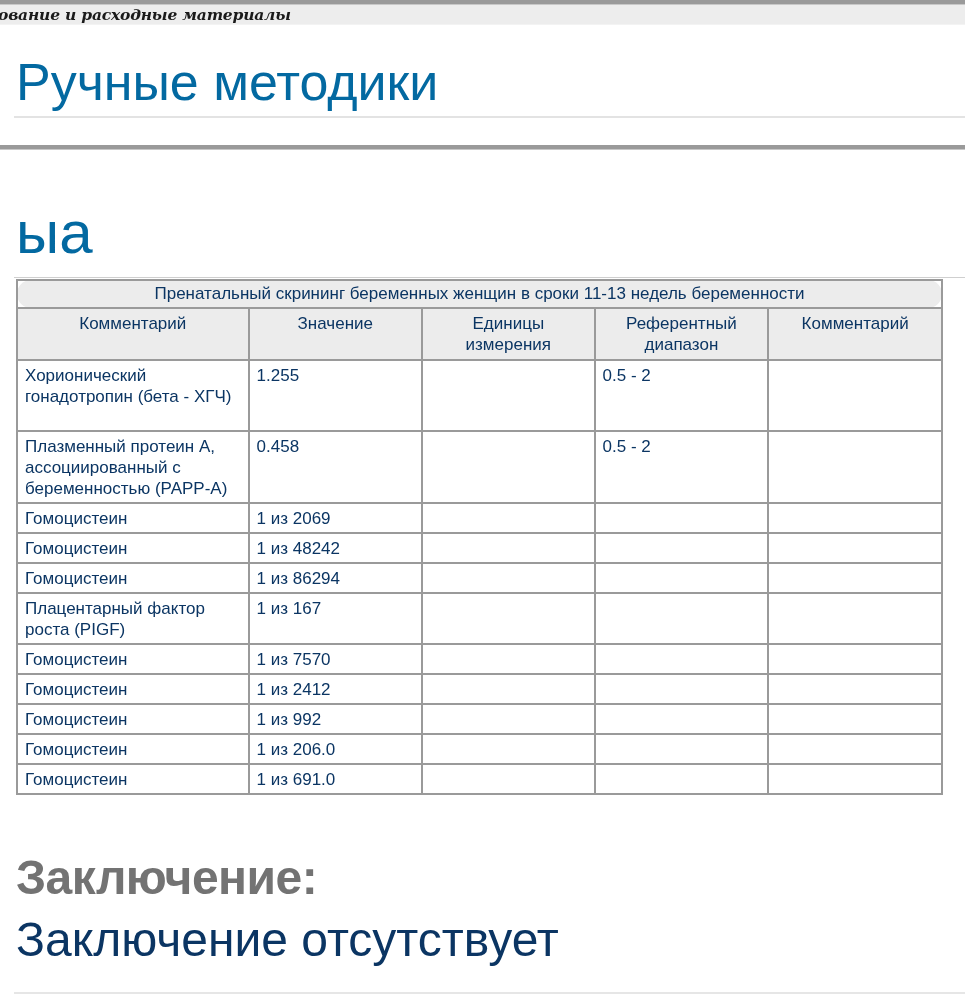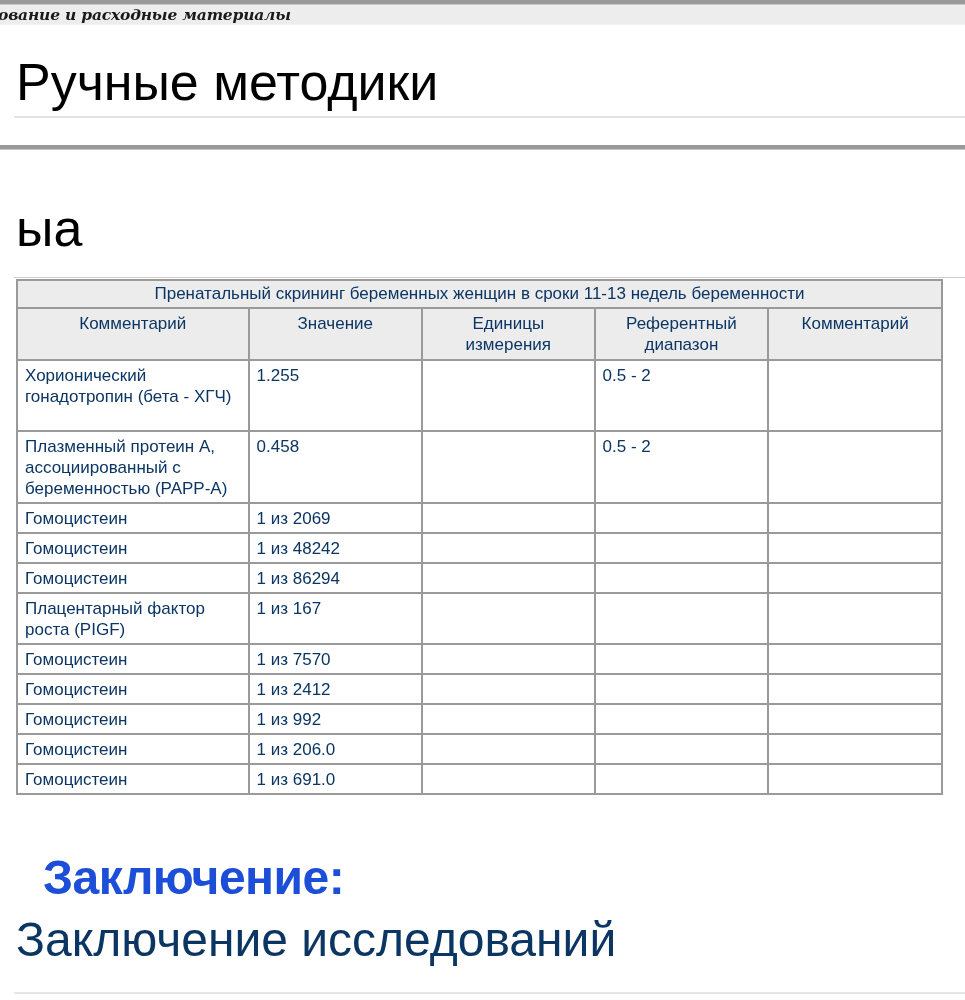--- a/index.html
+++ b/index.html
@@ -3,51 +3,51 @@
   <meta charset="utf-8">
   <style>
     html, body { margin: 0; padding: 0; background: #ffffff; }
     body { width: 965px; height: 1000px; overflow: hidden; position: relative; font-family: "Liberation Sans", sans-serif; color: #0b3563; }
 
     .band { position: absolute; left: 0; width: 965px; }
     .band .topline { height: 4px; background: #9a9a9a; border-bottom: 1px solid #c8c8c8; }
     .band .bar { height: 19px; background: #ededed; border-bottom: 1px solid #f3f3f3; }
     .band .bar span { display: block; font-family: "DejaVu Serif", serif; font-style: italic; font-weight: bold; font-size: 15.5px; color: #1a1a1a; line-height: 19px; white-space: nowrap; margin-left: -2px; letter-spacing: -0.2px; }
 
-    .title { position: absolute; left: 16px; font-family: "Liberation Sans", sans-serif; font-weight: normal; color: #000000; white-space: nowrap; }
+    .title { position: absolute; left: 16px; font-family: "Liberation Sans", sans-serif; font-weight: normal; color: #0369a1; white-space: nowrap; }
     .hr { position: absolute; left: 14px; right: 0; height: 2px; background: #e3e3e3; }
 
     table.results { position: absolute; left: 16px; top: 279px; width: 927px; border-collapse: collapse; font-family: "Liberation Sans", sans-serif; font-size: 17px; color: #0b3563; }
     table.results td, table.results th { border: 2px solid #9a9a9a; vertical-align: top; font-weight: normal; }
     table.results .caption-cell { background: #ececec; text-align: center; height: 26px; padding: 0; line-height: 26px; }
     table.results th { background: #ececec; text-align: center; padding: 4px 6px; line-height: 21px; height: 42px; box-sizing: border-box; }
-    table.results td { padding: 4px 7px 3px 7px; line-height: 21px; background: #fff; }
+    table.results td { padding: 4px 7px 3px 7px; line-height: 21px; background: #fff; border-radius: 14px; }
     col.c1 { width: 232px; } col.c2 { width: 174px; } col.c3 { width: 173px; } col.c4 { width: 174px; } col.c5 { width: 174px; }
 
-    .concl-head { position: absolute; left: 16px; top: 850px; font-size: 48px; font-weight: bold; color: #1d4ed8; white-space: nowrap; letter-spacing: -0.5px; margin-left: 27px; }
+    .concl-head { position: absolute; left: 16px; top: 850px; font-size: 48px; font-weight: bold; color: #737373; white-space: nowrap; letter-spacing: -0.5px; }
     .concl-text { position: absolute; left: 16px; top: 912px; font-size: 48px; color: #0b3563; white-space: nowrap; }
   </style>
 </head>
 <body>
 
 <div class="band" style="top:0;">
   <div class="topline"></div>
   <div class="bar">
       <span>ование и расходные материалы</span>
     </div>
 </div>
 
 <div class="title" style="top:52px; font-size:52px;">Ручные методики</div>
 <div class="hr" style="top:116px;"></div>
 
 <div class="band" style="top:145px;">
   <div class="topline"></div>
 </div>
 
-<div class="title" style="top:198px; font-size:52px;">ыа</div>
+<div class="title" style="top:198px; font-size:60px;">ыа</div>
 <div class="hr" style="top:277px; background:#cfcfcf; height:1px;"></div>
 
 <table class="results">
   <colgroup>
       <col class="c1">
       <col class="c2">
       <col class="c3">
       <col class="c4">
       <col class="c5">
     </colgroup>
@@ -138,14 +138,14 @@
       <td>Гомоцистеин</td>
       <td>1 из 691.0</td>
       <td></td>
       <td></td>
       <td></td>
     </tr>
   </tbody>
 </table>
 
 <div class="concl-head">Заключение:</div>
-<div class="concl-text">Заключение исследований</div>
+<div class="concl-text">Заключение отсутствует</div>
 <div class="hr" style="top:992px; background:#e6e6e6;"></div>
 
 </body></html>

